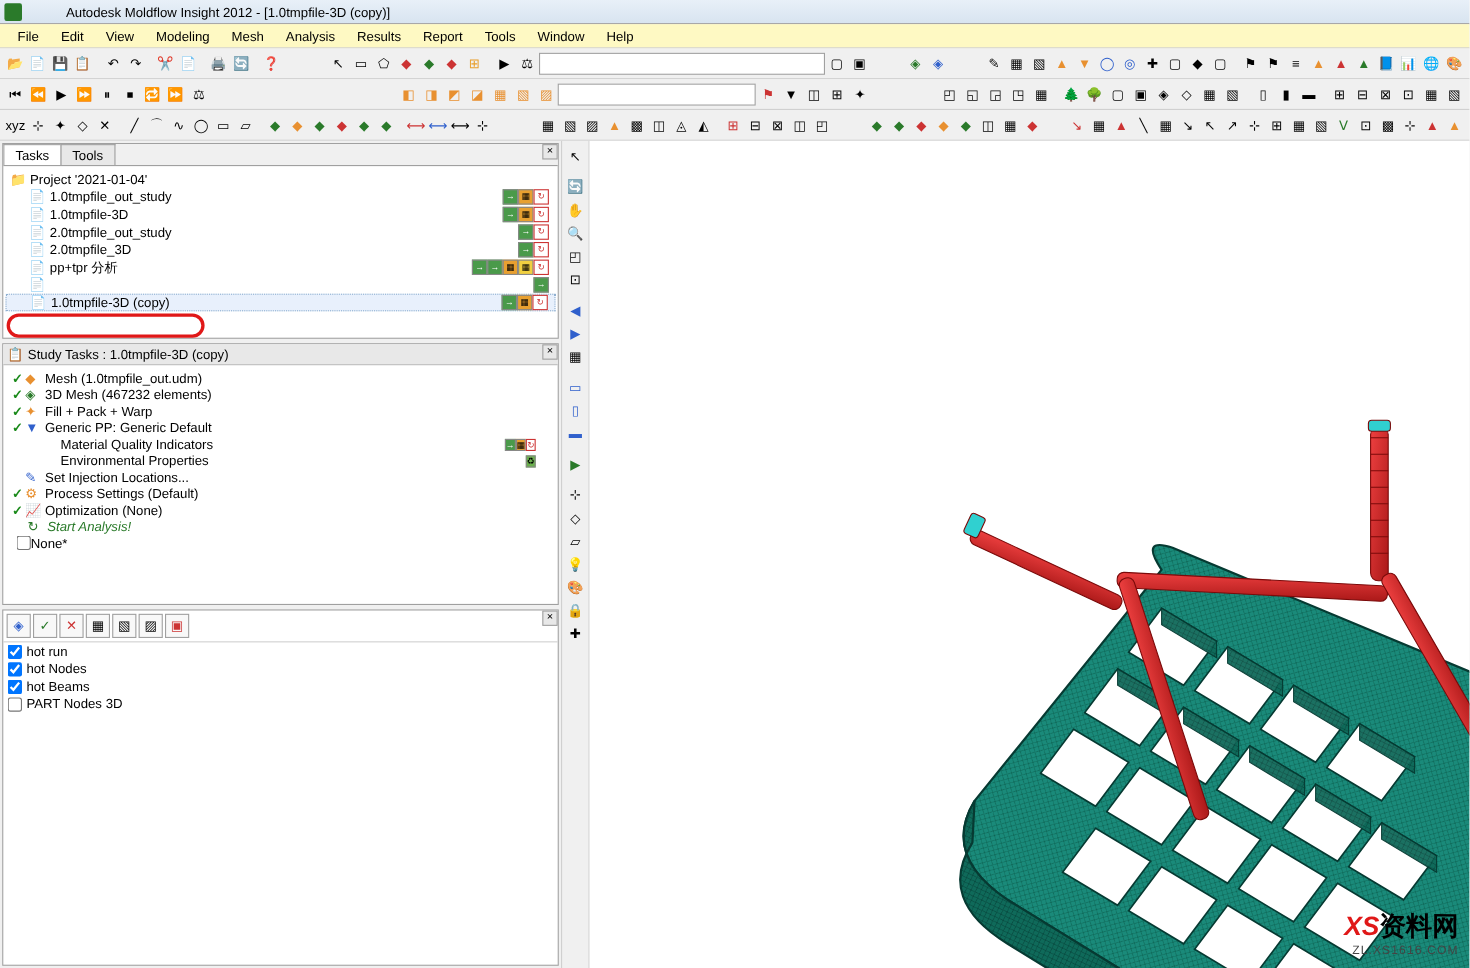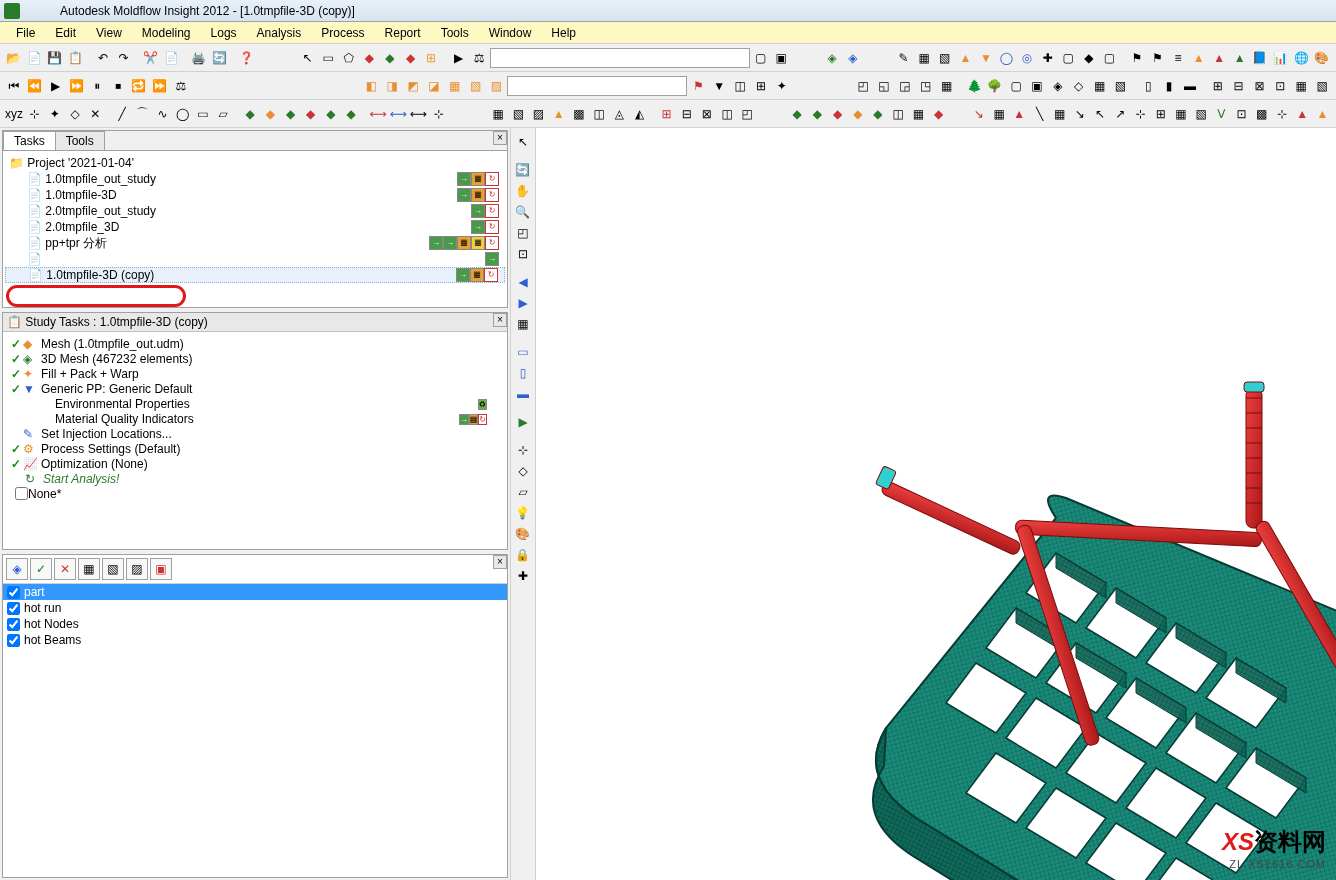--- a/index.html
+++ b/index.html
@@ -58,23 +58,23 @@
 <div class="titlebar">
   <span class="app-icon"></span>
   <span>Autodesk Moldflow Insight 2012 - [1.0tmpfile-3D (copy)]</span>
 </div>
 
 <div class="menubar">
   <span>File</span>
   <span>Edit</span>
   <span>View</span>
   <span>Modeling</span>
-  <span>Logs</span>
+  <span>Mesh</span>
   <span>Analysis</span>
-  <span>Process</span>
+  <span>Results</span>
   <span>Report</span>
   <span>Tools</span>
   <span>Window</span>
   <span>Help</span>
 </div>
 
 <div class="toolbar">
   <span class="tb-icon">📂</span>
   <span class="tb-icon">📄</span>
   <span class="tb-icon">💾</span>
@@ -347,27 +347,27 @@
             <span class="study-icon" style="color:#e89030">✦</span>
             <span>Fill + Pack + Warp</span>
           </div>
         <div class="study-row">
             <span class="check">✓</span>
             <span class="study-icon" style="color:#3060cc">▼</span>
             <span>Generic PP: Generic Default</span>
           </div>
         <div class="study-row">
             <span class="indent" style="width:44px"></span>
+            <span>Material Quality Indicators</span>
+          <span style="position:absolute; right:20px;"><span class="mini-icon green-bg">→</span><span class="mini-icon orange-bg">▦</span><span class="mini-icon red-bg">↻</span></span>
+        </div>
+        <div class="study-row">
+            <span class="indent" style="width:44px"></span>
             <span>Environmental Properties</span>
           <span style="position:absolute; right:20px;"><span class="mini-icon" style="background:#6ab04c">♻</span></span>
-        </div>
-        <div class="study-row">
-            <span class="indent" style="width:44px"></span>
-            <span>Material Quality Indicators</span>
-          <span style="position:absolute; right:20px;"><span class="mini-icon green-bg">→</span><span class="mini-icon orange-bg">▦</span><span class="mini-icon red-bg">↻</span></span>
         </div>
         <div class="study-row">
             <span class="indent" style="width:12px"></span>
             <span class="study-icon" style="color:#3060cc">✎</span>
             <span>Set Injection Locations...</span>
           </div>
         <div class="study-row">
             <span class="check">✓</span>
             <span class="study-icon" style="color:#e89030">⚙</span>
             <span>Process Settings (Default)</span>
@@ -395,35 +395,35 @@
       <div class="layer-toolbar">
         <span class="layer-btn" style="color:#3060cc">◈</span>
         <span class="layer-btn" style="color:#2a7a2a">✓</span>
         <span class="layer-btn" style="color:#cc3333">✕</span>
         <span class="layer-btn">▦</span>
         <span class="layer-btn">▧</span>
         <span class="layer-btn">▨</span>
         <span class="layer-btn" style="color:#cc3333">▣</span>
       </div>
       <div class="layer-list">
-        <div class="layer-row selected">
-            <input type="checkbox" checked="" style="">
-            <span>part</span>
-          </div>
         <div class="layer-row">
             <input type="checkbox" checked="" style="">
             <span>hot run</span>
           </div>
         <div class="layer-row">
             <input type="checkbox" checked="" style="">
             <span>hot Nodes</span>
           </div>
         <div class="layer-row">
             <input type="checkbox" checked="" style="">
             <span>hot  Beams</span>
+          </div>
+        <div class="layer-row">
+            <input type="checkbox" style="">
+            <span>PART Nodes 3D</span>
           </div>
       </div>
     </div>
   </div>
 
   <div class="vtoolbar">
     <span class="vtb-icon">↖</span>
     <div style="height:6px"></div>
     <span class="vtb-icon">🔄</span>
     <span class="vtb-icon">✋</span>

